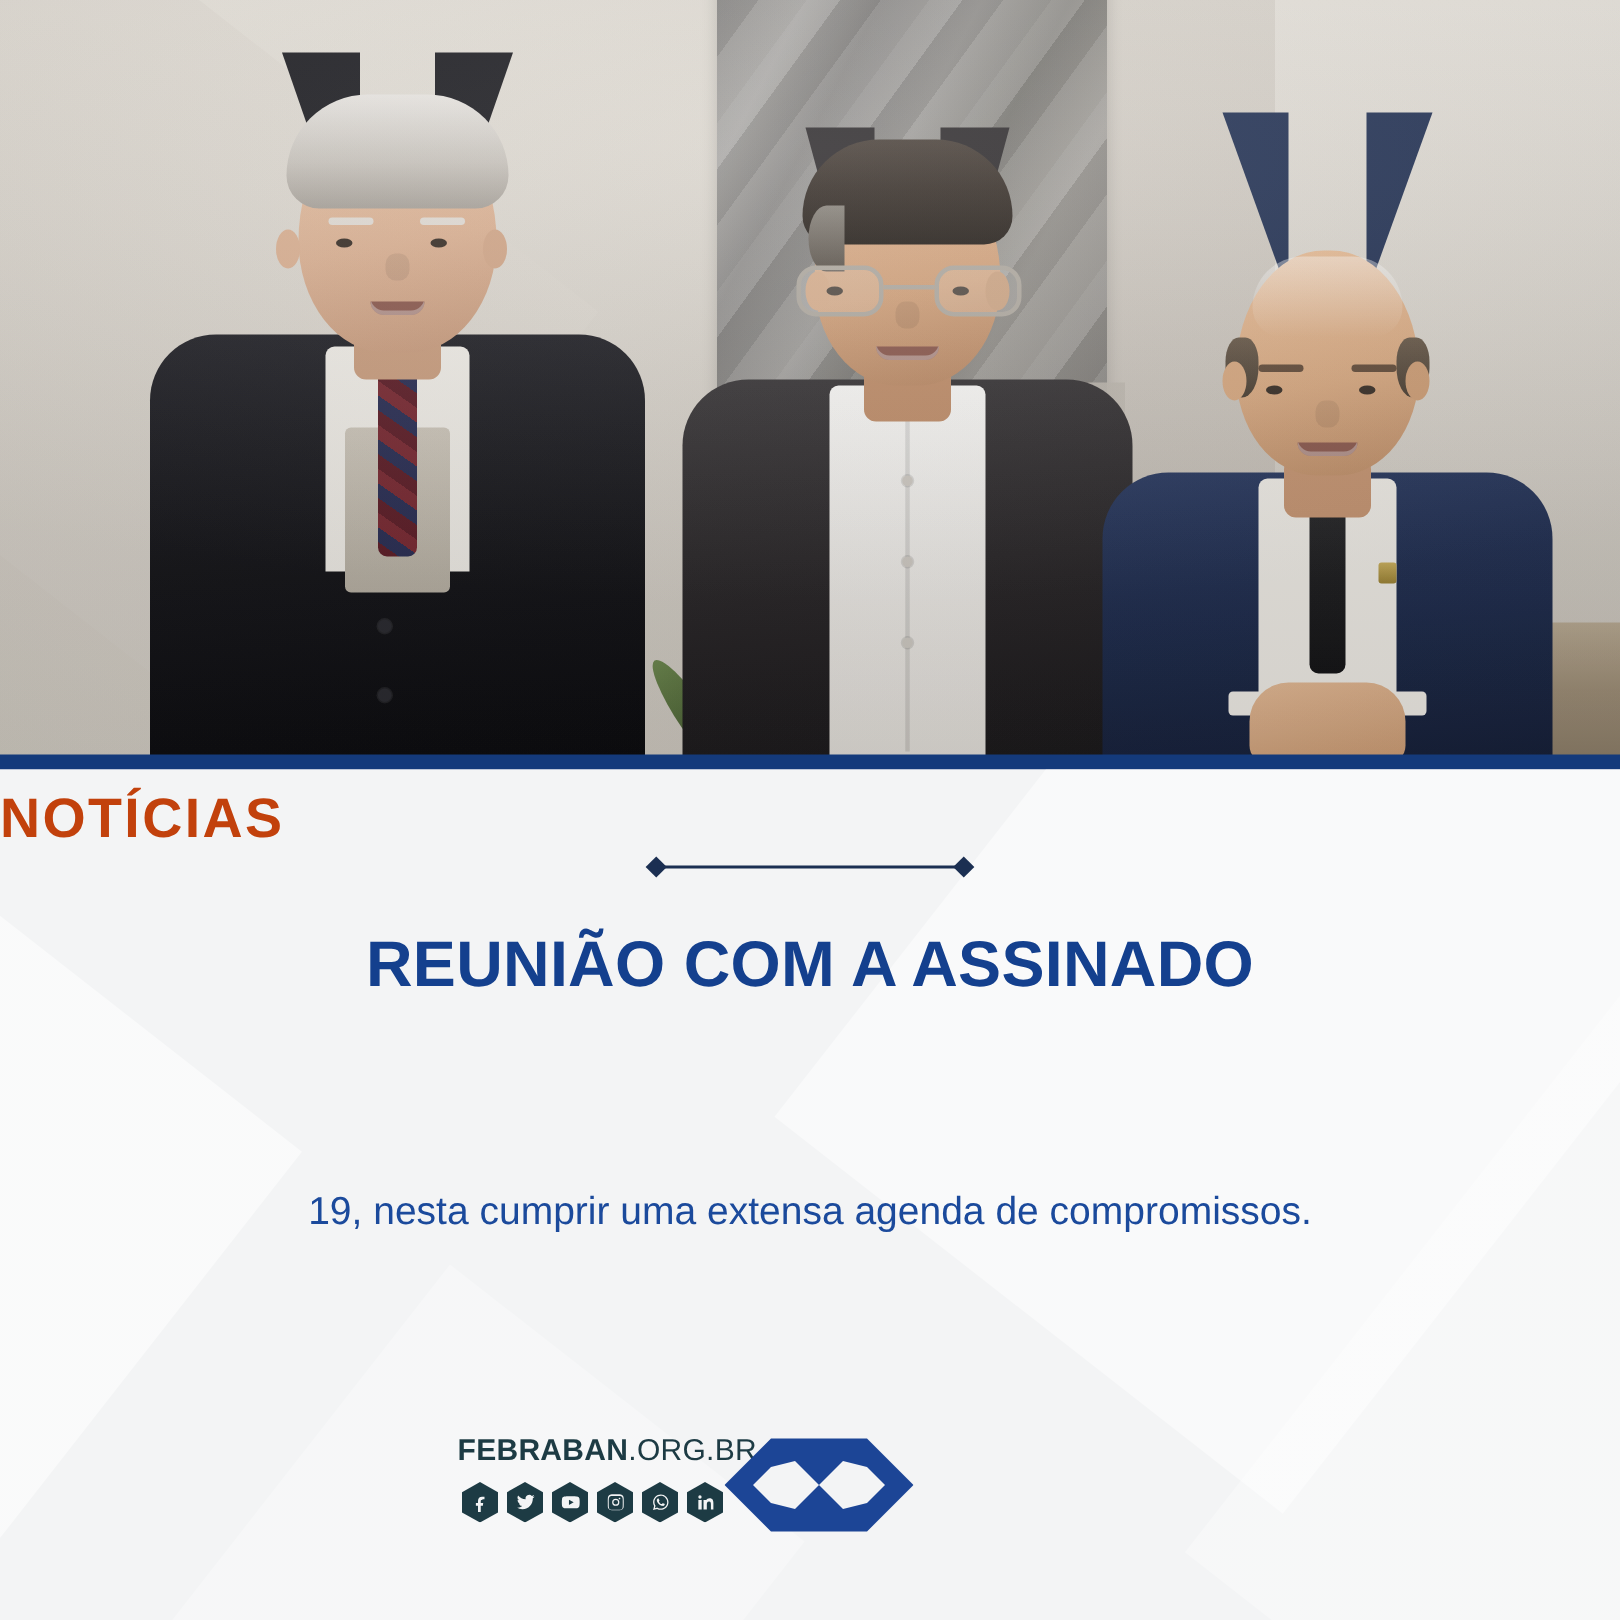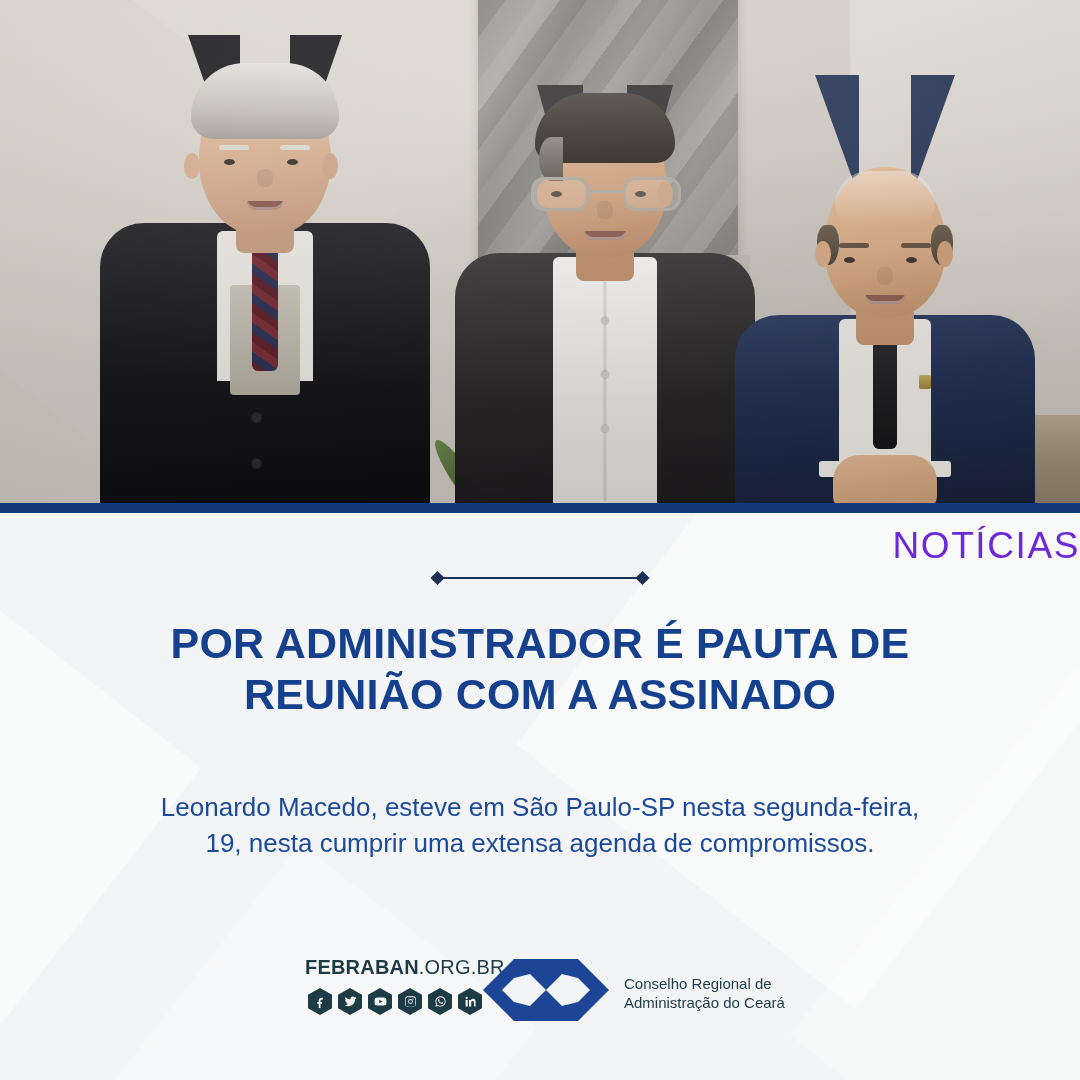--- a/index.html
+++ b/index.html
@@ -384,23 +384,23 @@
     opacity:.58;
   }
   .wm-a { left:-240px; top:-90px;  width:560px; height:900px; transform:rotate(38deg); transform-origin:left top; opacity:.55; }
   .wm-c { right:-280px; top:-150px; width:430px; height:820px; transform:rotate(38deg); transform-origin:right top; opacity:.5; }
   .wm-d { right:-430px; top:120px; width:320px; height:760px; transform:rotate(38deg); transform-origin:right top; opacity:.32; }
   .wm-e { left:300px;  top:330px;  width:300px; height:700px; transform:rotate(38deg); transform-origin:left top; opacity:.30; }
 
   
   .kicker {
     position:absolute; top:525px; left:0; width:1080px;
-    text-align:right;
-    font-size:37px; font-weight:400; letter-spacing:1.6px;
-    color:#6d28d9;
+    text-align:left;
+    font-size:37px; font-weight:700; letter-spacing:1.6px;
+    color:#c2410c;
   }
   .kicker-rule {
     position:absolute; top:573px; left:50%; transform:translateX(-50%);
     width:215px; height:10px;
   }
   .kicker-rule .line {
     position:absolute; left:6px; right:6px; top:4px; height:2px;
     background:#1b2f52;
   }
   .kicker-rule .dot {
@@ -580,26 +580,24 @@
   </div>
 
   <div class="kicker">NOTÍCIAS</div>
   <div class="kicker-rule">
     <div class="dot l"></div>
     <div class="line"></div>
     <div class="dot r"></div>
   </div>
 
   <div class="headline">
-    <div>POR ADMINISTRADOR É PAUTA DE</div>
     <div>REUNIÃO COM A ASSINADO</div>
   </div>
 
   <div class="body-copy">
-    <div>Leonardo Macedo, esteve em São Paulo-SP nesta segunda-feira,</div>
     <div>19, nesta cumprir uma extensa agenda de compromissos.</div>
   </div>
 
   <div class="footer">
 
     <div class="site-block">
       <div class="site-url">
         <b>FEBRABAN</b><span>.ORG.BR</span>
       </div>
 
@@ -640,21 +638,17 @@
     <div class="logo-block">
       <svg class="logo-mark" viewBox="0 0 126 84">
         <polygon points="0,42 31,11 31,30 19,42 31,54 31,73 0,42" fill="#1c4596"></polygon>
         <polygon points="31,11 63,11 63,42 47,26 31,30" fill="#1c4596"></polygon>
         <polygon points="31,73 63,73 63,42 47,58 31,54" fill="#1c4596"></polygon>
         <polygon points="126,42 95,11 95,30 107,42 95,54 95,73 126,42" fill="#1c4596"></polygon>
         <polygon points="95,11 63,11 63,42 79,26 95,30" fill="#1c4596"></polygon>
         <polygon points="95,73 63,73 63,42 79,58 95,54" fill="#1c4596"></polygon>
       </svg>
       <div class="logo-text">
-        <div class="logo-sub">
-          <div>Conselho Regional de</div>
-          <div>Administração do Ceará</div>
-        </div>
       </div>
     </div>
   </div>
 
 </div>
 
 </body></html>

